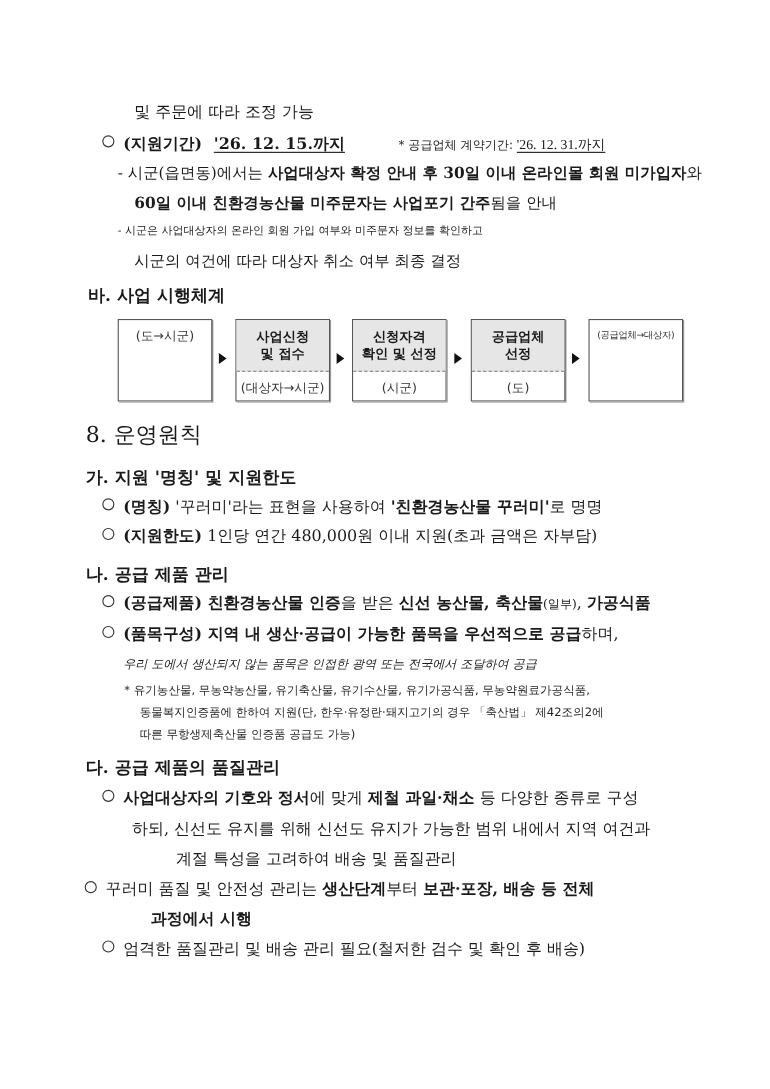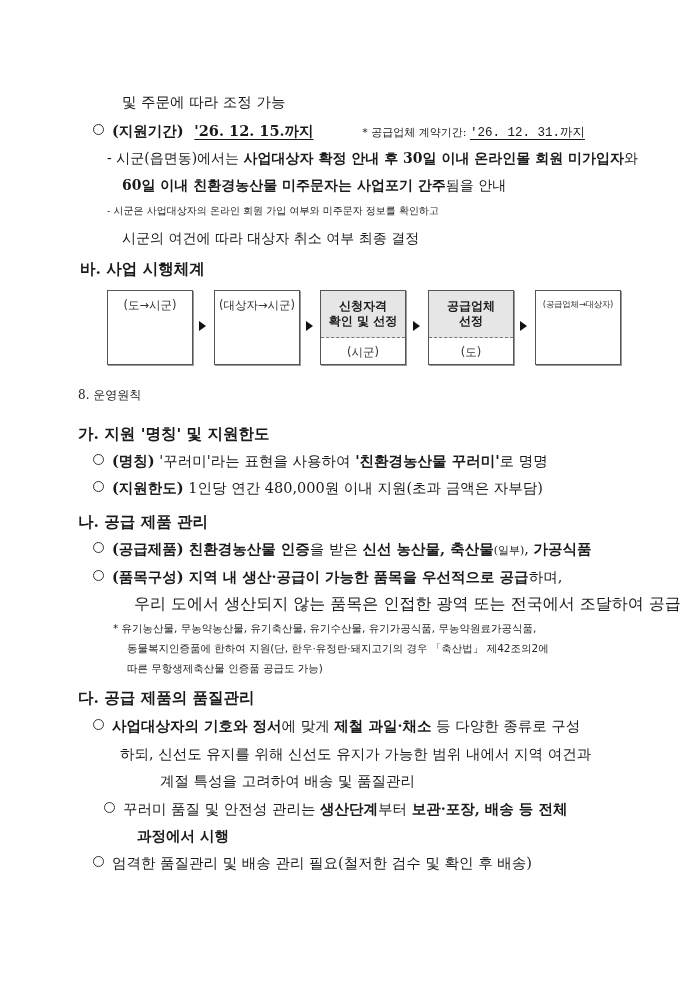--- a/index.html
+++ b/index.html
@@ -4,58 +4,60 @@
 <style>
   html, body { margin:0; padding:0; background:#ffffff; }
   body { width:700px; height:990px; position:relative; overflow:hidden;
          font-family:"DejaVu Serif","Liberation Serif",serif; color:#1a1a1a; }
   .line { position:absolute; white-space:nowrap; font-size:14.5px; line-height:20px; }
   .b { font-weight:bold; }
   .u { text-decoration:underline; text-underline-offset:3px; }
   .small { font-size:11px; }
   .note { position:absolute; white-space:nowrap; font-family:"DejaVu Sans","Liberation Sans",sans-serif; font-size:10.5px; line-height:16px; color:#222; }
   .h2 { position:absolute; white-space:nowrap; font-size:15.5px; font-weight:bold; line-height:20px; }
-  .h1 { position:absolute; white-space:nowrap; font-size:12px; line-height:24px; }
+  .h1 { position:absolute; white-space:nowrap; font-size:20px; line-height:24px; }
   .flow-box { position:absolute; top:290px; width:86px; height:75px; border:1px solid #555; box-sizing:border-box;
               font-family:"DejaVu Sans","Liberation Sans",sans-serif; box-shadow:1px 1px 0 #999; }
   .flow-top { height:46px; background:#e6e6e6; border-bottom:1px dashed #777; display:flex; align-items:center; justify-content:center;
               text-align:center; font-weight:bold; font-size:12px; line-height:15px; white-space:pre-line; }
   .flow-bot { height:28px; display:flex; align-items:center; justify-content:center; font-size:11.5px; color:#333; white-space:nowrap; }
   .flow-bot.tiny { font-size:8.5px; letter-spacing:-0.3px; }
   .arrow { position:absolute; top:321px; width:0; height:0; border-top:5px solid transparent; border-bottom:5px solid transparent; border-left:7px solid #111; }
   .circle { display:inline-block; width:9px; height:9px; border:1px solid #333; border-radius:50%; margin-right:8px; vertical-align:1px; }
 </style>
 </head>
 <body>
 
 <div class="line" style="left:122px;top:92px;">및 주문에 따라 조정 가능</div>
 
 <div class="line" style="left:93px;top:121px;">
   <span class="circle"></span><span class="b">(지원기간)</span>
   <span class="b u" style="margin-left:6px;">'26. 12. 15.까지</span>
-  <span style="margin-left:44px;font-family:'DejaVu Sans','Liberation Sans',sans-serif;font-size:11px;">* 공급업체 계약기간: </span><span class="u" style="font-family:Liberation Mono, monospace;font-size:12.5px;">'26. 12. 31.까지</span>
+  <span style="margin-left:44px;font-family:'DejaVu Sans','Liberation Sans',sans-serif;font-size:11px;">* 공급업체 계약기간: </span><span class="u" style="font-family:Liberation Serif, serif;font-size:12.5px;">'26. 12. 31.까지</span>
 </div>
 
 <div class="line" style="left:107px;top:148px;font-size:14px;">
   <span>- 시군(읍면동)에서는 </span><span class="b">사업대상자 확정 안내 후 30일 이내 온라인몰 회원 미가입자</span><span>와</span>
 </div>
 <div class="line" style="left:122px;top:175px;font-size:14px;">
   <span class="b">60일 이내 친환경농산물 미주문자는 사업포기 간주</span><span>됨을 안내</span>
 </div>
 
 <div class="line" style="left:107px;top:201px;font-size:10px;">- 시군은 사업대상자의 온라인 회원 가입 여부와 미주문자 정보를 확인하고</div>
 <div class="line" style="left:122px;top:228px;font-size:14px;text-align:right;">시군의 여건에 따라 대상자 취소 여부 최종 결정</div>
 
 <div class="h2" style="left:80px;top:259px;">바. 사업 시행체계</div>
 
 <div class="flow-box" style="left:107px;">
   <div class="flow-bot">(도→시군)</div>
 </div>
 <div class="arrow" style="left:199px;"></div>
 <div class="flow-box" style="left:214px;">
+  <div class="flow-top">사업신청
+및 접수</div>
   <div class="flow-bot">(대상자→시군)</div>
 </div>
 <div class="arrow" style="left:306px;"></div>
 <div class="flow-box" style="left:320px;">
   <div class="flow-top">신청자격
 확인 및 선정</div>
   <div class="flow-bot">(시군)</div>
 </div>
 <div class="arrow" style="left:413px;"></div>
 <div class="flow-box" style="left:428px;">
@@ -78,30 +80,30 @@
   <span class="circle"></span><span class="b">(지원한도)</span><span> 1인당 연간 480,000원 이내 지원(초과 금액은 자부담)</span>
 </div>
 
 <div class="h2" style="left:78px;top:512px;">나. 공급 제품 관리</div>
 <div class="line" style="left:93px;top:539px;">
   <span class="circle"></span><span class="b">(공급제품)</span><span class="b"> 친환경농산물 인증</span><span>을 받은 </span><span class="b">신선 농산물, 축산물</span><span class="small">(일부)</span><span>, </span><span class="b">가공식품</span>
 </div>
 <div class="line" style="left:93px;top:567px;">
   <span class="circle"></span><span class="b">(품목구성)</span><span class="b"> 지역 내 생산·공급이 가능한 품목을 우선적으로 공급</span><span>하며,</span>
 </div>
-<div class="line" style="left:134px;top:594px;font-size:16px;">우리 도에서 생산되지 않는 품목은 인접한 광역 또는 전국에서 조달하여 공급</div>
+<div class="line" style="left:112px;top:594px;font-size:11px;font-style:italic;">우리 도에서 생산되지 않는 품목은 인접한 광역 또는 전국에서 조달하여 공급</div>
 <div class="note" style="left:113px;top:620px;">* 유기농산물, 무농약농산물, 유기축산물, 유기수산물, 유기가공식품, 무농약원료가공식품,</div>
 <div class="note" style="left:127px;top:640px;">동물복지인증품에 한하여 지원(단, 한우·유정란·돼지고기의 경우 「축산법」 제42조의2에</div>
 <div class="note" style="left:127px;top:660px;">따른 무항생제축산물 인증품 공급도 가능)</div>
 
 <div class="h2" style="left:78px;top:688px;">다. 공급 제품의 품질관리</div>
 <div class="line" style="left:93px;top:716px;">
   <span class="circle"></span><span class="b">사업대상자의 기호와 정서</span><span>에 맞게 </span><span class="b">제철 과일·채소</span><span> 등 다양한 종류로 구성</span>
 </div>
 <div class="line" style="left:120px;top:744px;">하되, 신선도 유지를 위해 신선도 유지가 가능한 범위 내에서 지역 여건과</div>
 <div class="line" style="left:120px;top:771px;margin-left:40px;">계절 특성을 고려하여 배송 및 품질관리</div>
-<div class="line" style="left:104px;top:799px;">
+<div class="line" style="left:77px;top:799px;">
   <span class="circle"></span><span>꾸러미 품질 및 안전성 관리는 </span><span class="b">생산단계</span><span>부터 </span><span class="b">보관·포장, 배송 등 전체</span>
 </div>
 <div class="line b" style="left:137px;top:826px;">과정에서 시행</div>
 <div class="line" style="left:93px;top:853px;">
   <span class="circle"></span><span>엄격한 품질관리 및 배송 관리 필요(철저한 검수 및 확인 후 배송)</span>
 </div>
 
 </body></html>

